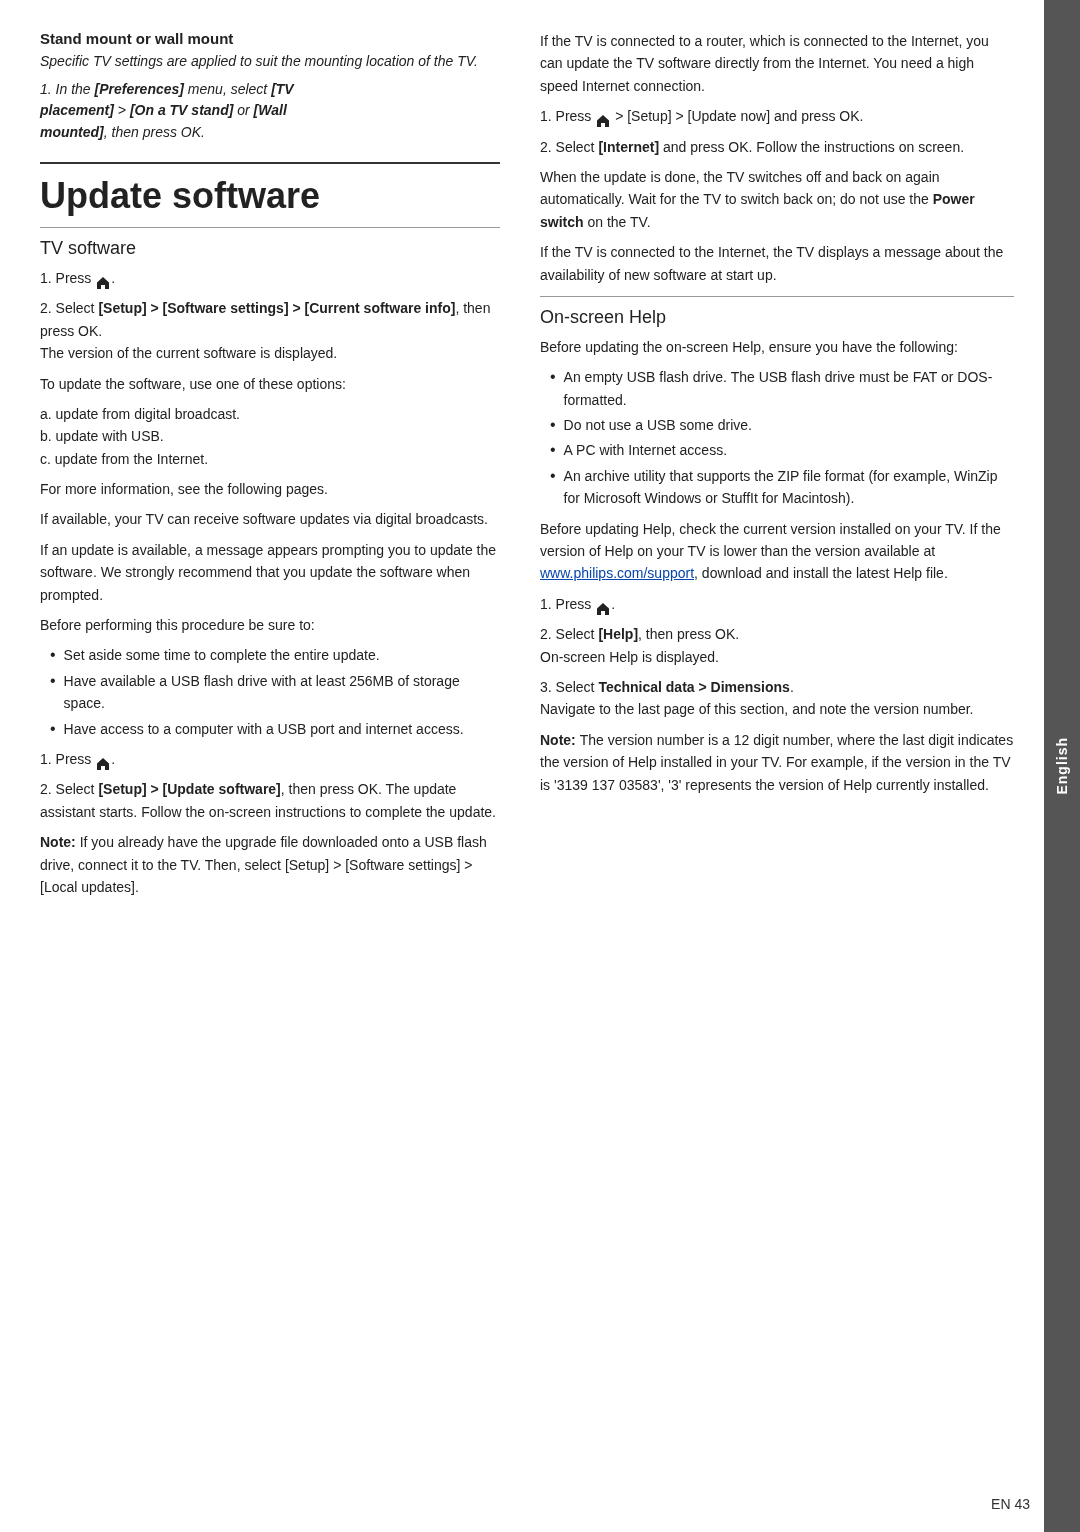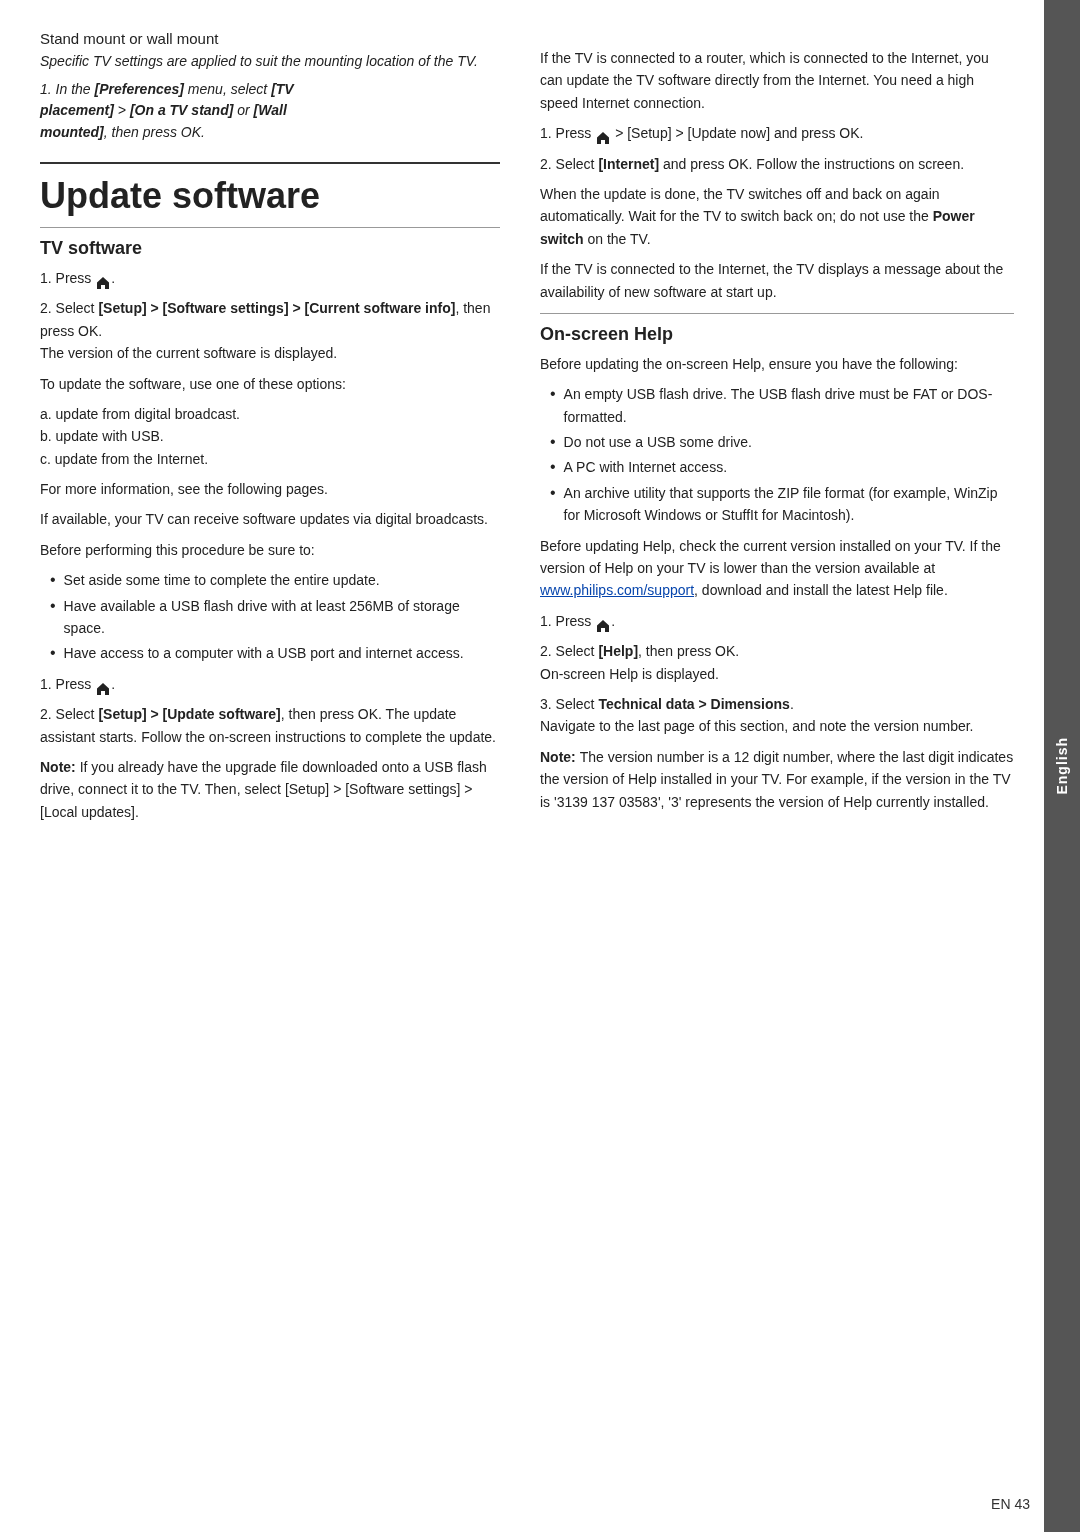--- a/index.html
+++ b/index.html
@@ -49,25 +49,24 @@
     }
 
     .left-column {
       flex: 0 0 460px;
       max-width: 460px;
     }
 
     .right-column {
       flex: 1;
       padding-left: 10px;
-      margin-top: 17px;
     }
 
     .stand-mount-title {
-      font-weight: normal;
+      font-weight: bold;
       font-size: 15px;
       margin-bottom: 4px;
     }
 
     .stand-mount-body {
       font-size: 14px;
       line-height: 1.55;
       margin-bottom: 6px;
       font-style: italic;
     }
@@ -87,21 +86,21 @@
 
     h1.update-software {
       font-size: 36px;
       font-weight: bold;
       margin-bottom: 8px;
       line-height: 1.2;
     }
 
     h2.section-title {
       font-size: 18px;
-      font-weight: bold;
+      font-weight: normal;
       margin-bottom: 8px;
     }
 
     .body-text {
       font-size: 14px;
       line-height: 1.6;
       margin-bottom: 8px;
     }
 
     .bullet-list {
@@ -206,20 +205,21 @@
         <div class="body-text">
           a. update from digital broadcast.<br>
           b. update with USB.<br>
           c. update from the Internet.
         </div>
 
         <div class="body-text">For more information, see the following pages.</div>
 
         <div class="body-text">If available, your TV can receive software updates via digital broadcasts.</div>
 
+        <div class="body-text">If an update is available, a message appears prompting you to update the software. We strongly recommend that you update the software when prompted.</div>
 
         <div class="body-text">Before performing this procedure be sure to:</div>
 
         <ul class="bullet-list">
           <li>
               <span>Set aside some time to complete the entire update.</span>
             </li>
           <li>
               <span>Have available a USB flash drive with at least 256MB of storage space.</span>
             </li>

